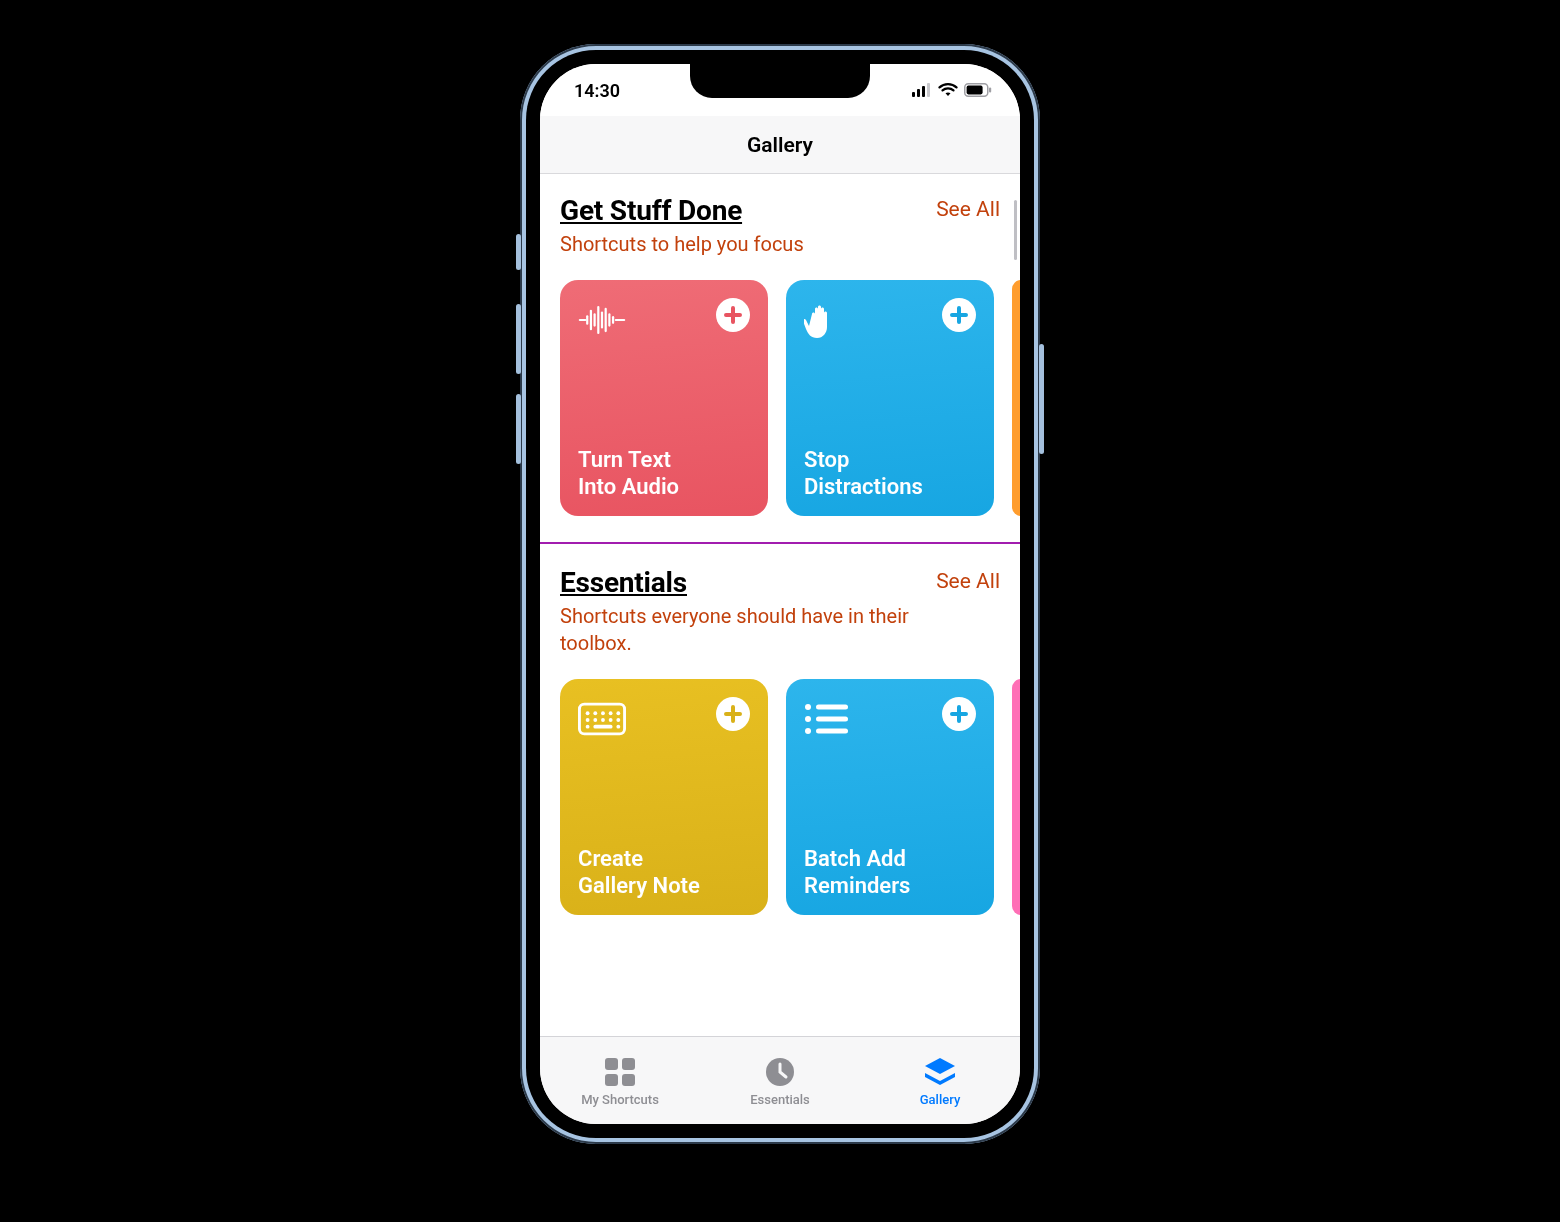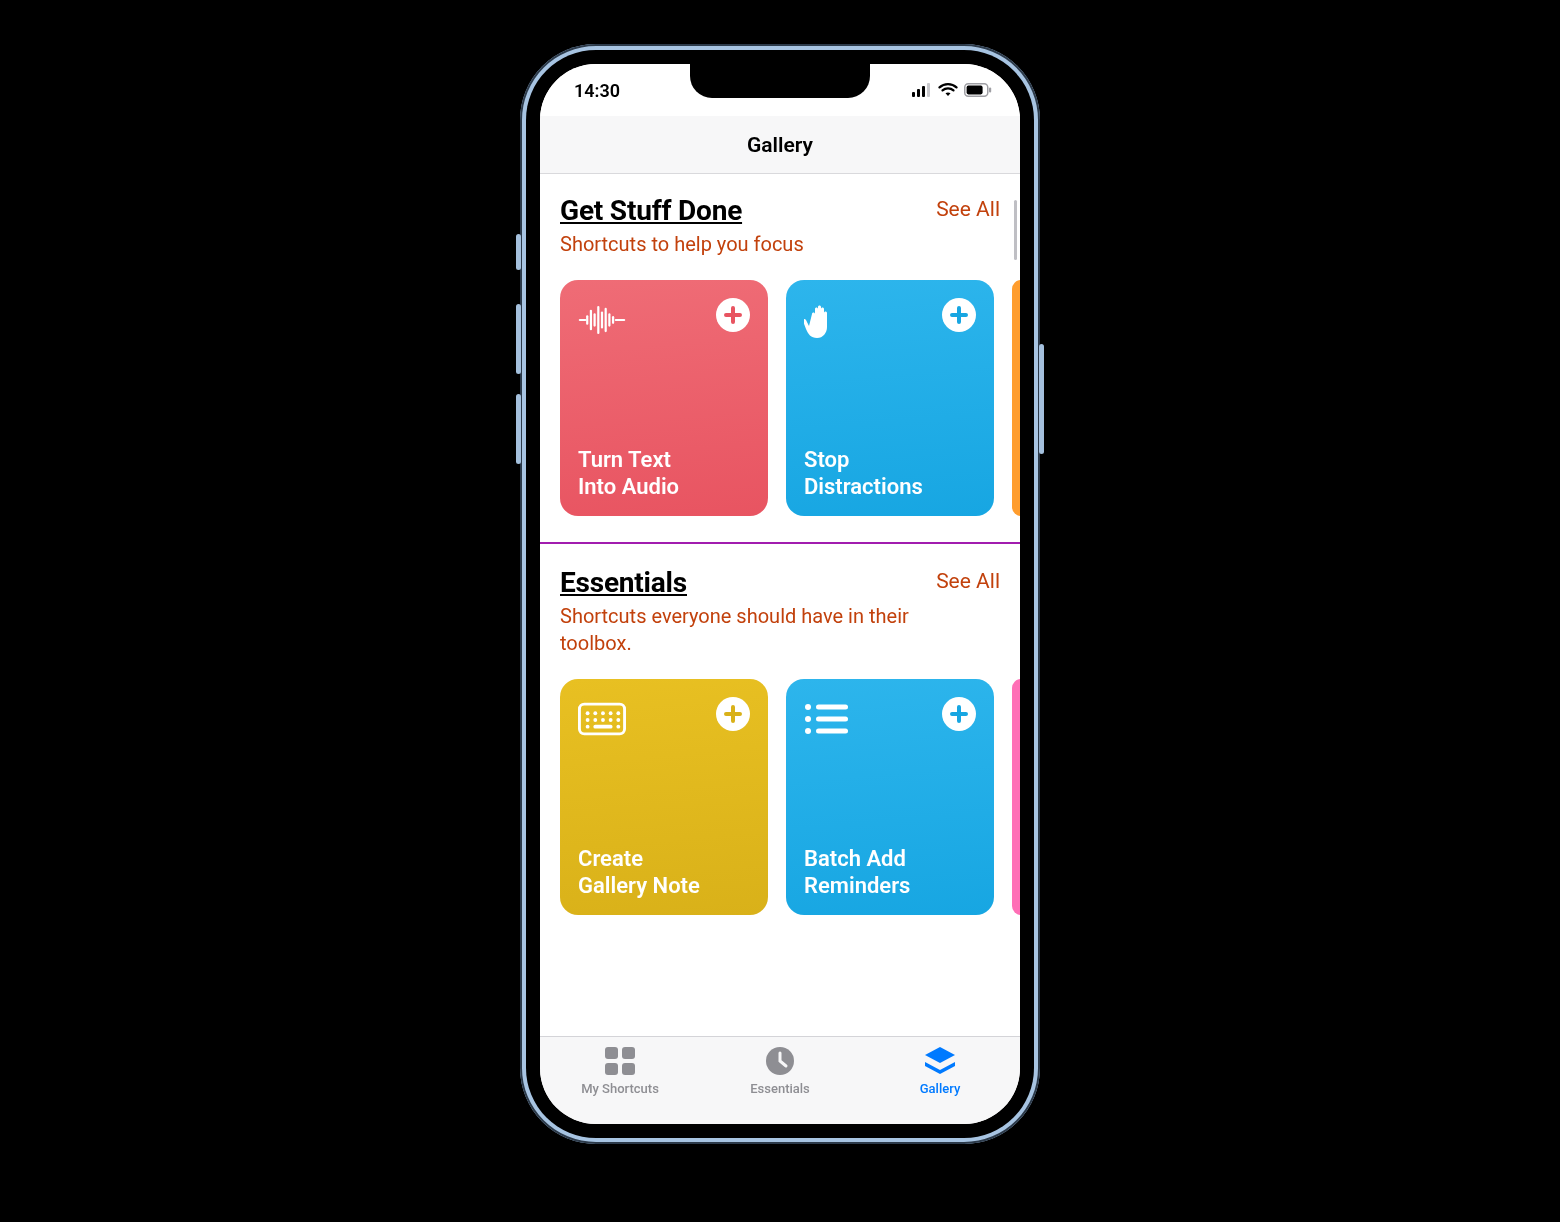--- a/index.html
+++ b/index.html
@@ -197,21 +197,21 @@
   .c-pink   { background: #ff6fb6; }
 
   
   .tabbar {
     height: 88px;
     background: rgba(247,247,248,0.95);
     border-top: 1px solid #d4d4d8;
     display: flex;
     justify-content: space-around;
     align-items: flex-start;
-    padding-top: 8px;
+    padding-top: 19px;
   }
   .tab {
     flex: 1;
     display: flex;
     flex-direction: column;
     align-items: center;
     gap: 4px;
   }
   .tab .ticon { width: 34px; height: 32px; display:flex; align-items:center; justify-content:center; }
   .tab .tlabel { font-size: 13px; font-weight: 500; color: #8e8e93; }

